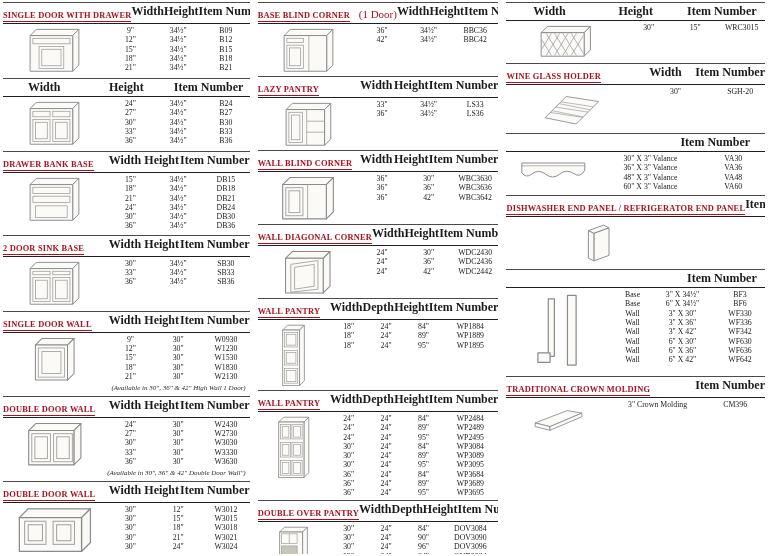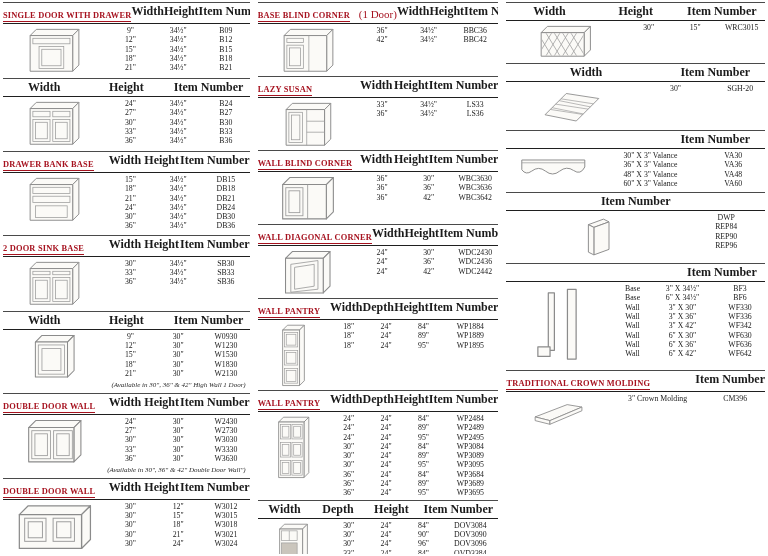--- a/index.html
+++ b/index.html
@@ -272,20 +272,21 @@
               <span class="cell">34½"</span>
               <span class="cell">SB36</span>
             </div>
           </div>
     </div>
 
   </section>
 
   <section class="section">
     <div class="sec-head">
+      <div class="sec-title-zone"><span class="sec-title">SINGLE DOOR WALL</span></div>
       <div class="hcells cols-3">
             <span class="hcell">Width</span>
             <span class="hcell">Height</span>
             <span class="hcell">Item Number</span>
           </div>
     </div>
     <div class="sec-body">
       <div class="illo wall-single-door">
             <svg viewBox="0 0 65 63" preserveAspectRatio="xMidYMin meet">
               <g class="shell">
@@ -479,21 +480,21 @@
               <span class="cell">34½"</span>
               <span class="cell">BBC42</span>
             </div>
           </div>
     </div>
 
   </section>
 
   <section class="section">
     <div class="sec-head">
-      <div class="sec-title-zone"><span class="sec-title">LAZY SUSAN</span></div>
+      <div class="sec-title-zone"><span class="sec-title">LAZY PANTRY</span></div>
       <div class="hcells cols-3">
             <span class="hcell">Width</span>
             <span class="hcell">Height</span>
             <span class="hcell">Item Number</span>
           </div>
     </div>
     <div class="sec-body">
       <div class="illo lazy-susan">
             <svg viewBox="0 0 77 67" preserveAspectRatio="xMidYMin meet">
               <g class="shell">
@@ -756,20 +757,21 @@
               <span class="cell">95"</span>
               <span class="cell">WP3695</span>
             </div>
           </div>
     </div>
 
   </section>
 
   <section class="section" style="--split: 30%;">
     <div class="sec-head">
+      <div class="sec-title-zone"><span class="sec-title">DOUBLE OVER PANTRY</span></div>
       <div class="hcells cols-4">
             <span class="hcell">Width</span>
             <span class="hcell">Depth</span>
             <span class="hcell">Height</span>
             <span class="hcell">Item Number</span>
           </div>
     </div>
     <div class="sec-body">
       <div class="illo double-oven-pantry">
             <svg viewBox="0 0 58 106" preserveAspectRatio="xMidYMin meet">
@@ -860,20 +862,21 @@
               <span class="cell">15"</span>
               <span class="cell">WRC3015</span>
             </div>
           </div>
     </div>
 
   </section>
 
   <section class="section" style="--split: 50%;">
     <div class="sec-head">
+      <div class="sec-title-zone"><span class="sec-title">WINE GLASS HOLDER</span></div>
       <div class="hcells cols-2">
             <span class="hcell">Width</span>
             <span class="hcell">Item Number</span>
           </div>
     </div>
     <div class="sec-body">
       <div class="illo wine-glass-holder">
             <svg viewBox="0 0 100 64" preserveAspectRatio="xMidYMin meet">
               <g class="shell">
                 <polygon points="8,46 42,12 94,20 58,56"></polygon>
@@ -932,49 +935,36 @@
               <span class="cell">60" X 3" Valance</span>
               <span class="cell">VA60</span>
             </div>
           </div>
     </div>
 
   </section>
 
   <section class="section" style="--split: 70%;">
     <div class="sec-head">
+      <div class="sec-title-zone"><span class="sec-title">DISHWASHER END PANEL / REFRIGERATOR END PANEL</span></div>
       <div class="hcells cols-1">
             <span class="hcell">Item Number</span>
           </div>
     </div>
     <div class="sec-body">
       <div class="illo end-panel">
             <svg viewBox="0 0 62 64" preserveAspectRatio="xMidYMin meet">
               <g class="shell">
                 <polygon points="18,14 40,6 48,10 26,18"></polygon>
                 <polygon points="26,18 48,10 48,50 26,58"></polygon>
                 <polygon points="18,14 26,18 26,58 18,54"></polygon>
               </g>
               <g class="det"></g>
             </svg>
           </div>
-      <div class="rows">
-            <div class="row cols-1">
-              <span class="cell">DWP</span>
-            </div>
-            <div class="row cols-1">
-              <span class="cell">REP84</span>
-            </div>
-            <div class="row cols-1">
-              <span class="cell">REP90</span>
-            </div>
-            <div class="row cols-1">
-              <span class="cell">REP96</span>
-            </div>
-          </div>
     </div>
 
   </section>
 
   <section class="section descstyle" style="--split: 42%;">
     <div class="sec-head">
       <div class="hcells cols-3">
             <span class="hcell"></span>
             <span class="hcell"></span>
             <span class="hcell">Item Number</span>

